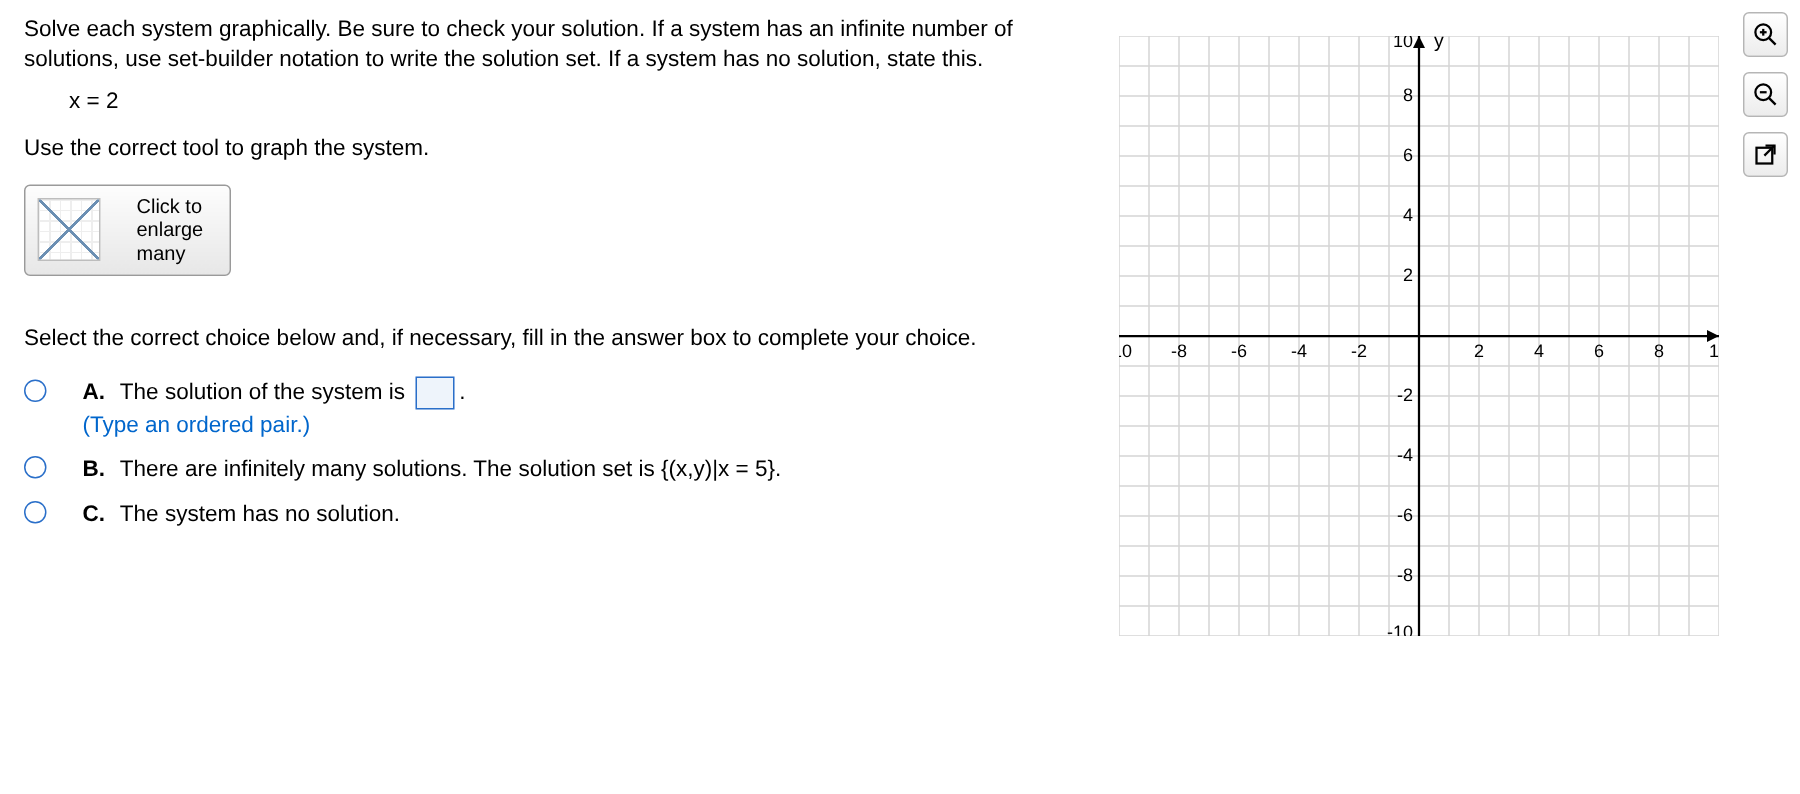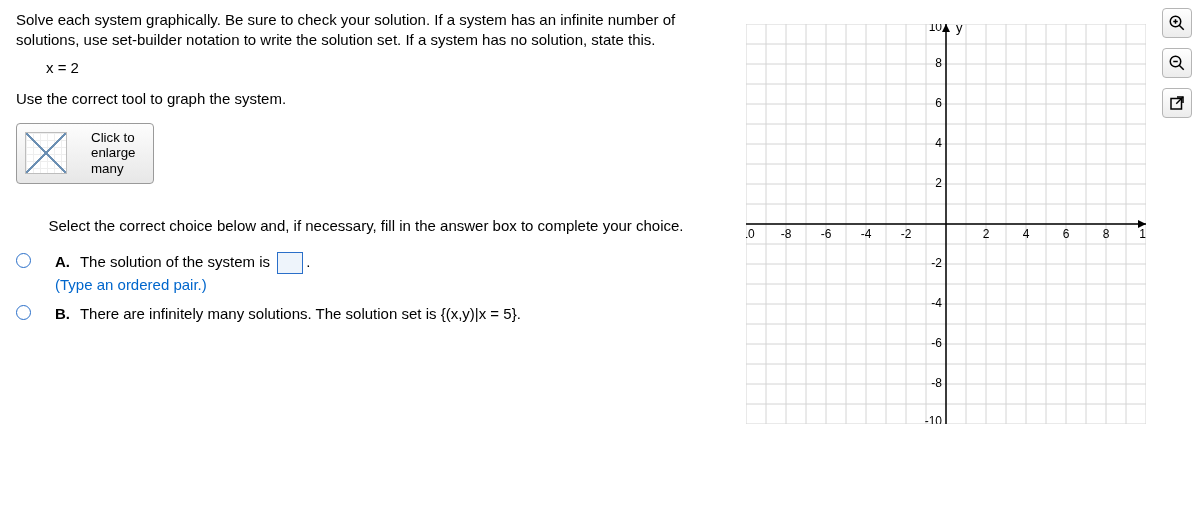--- a/index.html
+++ b/index.html
@@ -43,21 +43,21 @@
       repeating-linear-gradient(90deg,#eee 0 1px, transparent 1px 7px),
       #fff;
   }
   .thumb::before, .thumb::after {
     content:""; position:absolute; left:0; right:0; top:0; bottom:0;
   }
   .thumb::before { background: linear-gradient(45deg, transparent 48%, #6b8fb3 48% 52%, transparent 52%); }
   .thumb::after  { background: linear-gradient(-45deg, transparent 48%, #6b8fb3 48% 52%, transparent 52%); }
   .enlarge-text { line-height: 1.2; text-align:left; }
 
-  .select-prompt { margin: 14px 0 14px 0; line-height:1.35;text-align:center; }
+  .select-prompt { margin: 14px 0 14px 0; line-height:1.35; }
 
   .choice { display:flex; align-items:flex-start; gap:24px; margin: 8px 0; }
   .radio {
     width:15px; height:15px; border:1.5px solid #2a6fc9; border-radius:50%;
     flex:0 0 auto; margin-top:2px; background:#fff;
   }
   .choice-body { line-height:1.45; }
   .choice-letter { font-weight:bold; margin-right:6px; }
   .answer-box {
     display:inline-block; width:26px; height:22px;
@@ -120,20 +120,27 @@
     </div>
 
     <div class="choice">
       <span class="radio"></span>
       <div class="choice-body">
         <span class="choice-letter">B.</span>
         <span>There are infinitely many solutions. The solution set is {(x,y)|x = 5}.</span>
       </div>
     </div>
 
+    <div class="choice">
+      <span class="radio"></span>
+      <div class="choice-body">
+        <span class="choice-letter">C.</span>
+        <span>The system has no solution.</span>
+      </div>
+    </div>
   </div>
 
   <div class="right-col">
     <div class="graph-wrap">
       <svg class="graph" viewBox="0 0 400 400">
         <g class="grid">
           <line x1="0" y1="0" x2="0" y2="400"></line>
             <line x1="20" y1="0" x2="20" y2="400"></line>
             <line x1="40" y1="0" x2="40" y2="400"></line>
             <line x1="60" y1="0" x2="60" y2="400"></line>

